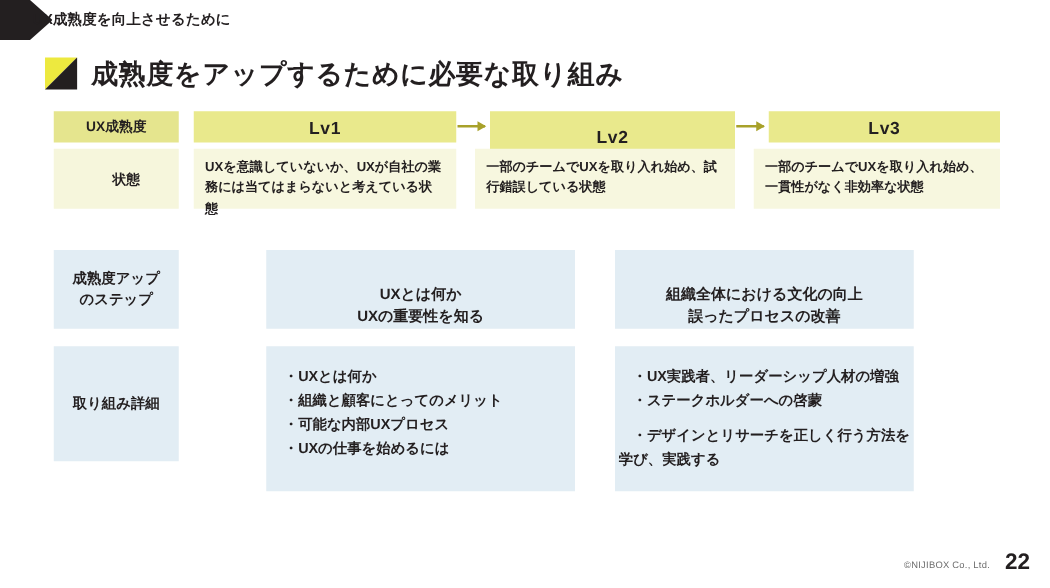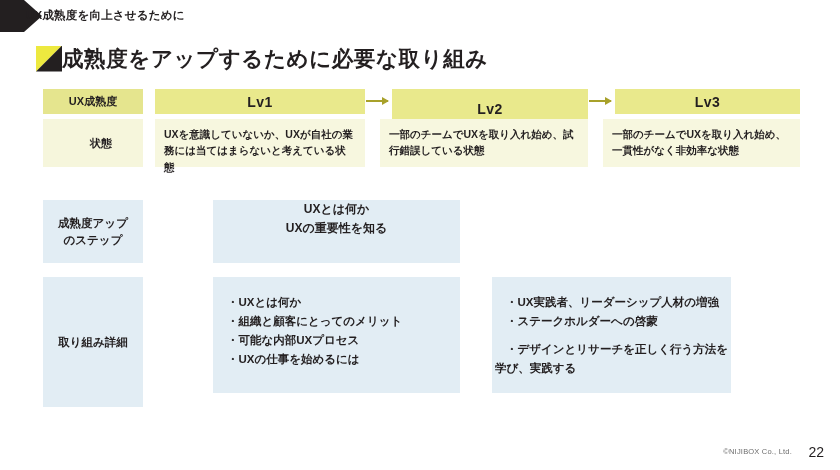--- a/index.html
+++ b/index.html
@@ -40,20 +40,21 @@
     white-space: nowrap;
   }
 
   
   .title-row {
     position: absolute;
     left: 36px;
     top: 44px;
     display: flex;
     align-items: center;
+    gap: 11px;
   }
   .title-mark {
     width: 26px;
     height: 26px;
     position: relative;
     flex: 0 0 auto;
   }
   .title-mark .tri-y {
     position: absolute;
     inset: 0;
@@ -118,21 +119,21 @@
     background: #f7f7df;
     font-size: 10.5px;
     line-height: 1.55;
     padding: 7px 9px 0 9px;
     font-weight: bold;
     color: #231f20;
   }
   .step-box {
     background: #e2edf4;
     display: flex;
-    align-items: flex-start;
+    align-items: flex-end;
     justify-content: center;
     text-align: center;
     font-size: 12px;
     font-weight: bold;
     line-height: 1.55;
   }
   .detail-box {
     background: #e2edf4;
     font-size: 11.5px;
     font-weight: bold;
@@ -166,22 +167,22 @@
     right: 48px;
     bottom: 14px;
     font-size: 7.5px;
     color: #6d6d6d;
     letter-spacing: .2px;
   }
   .pagenum {
     position: absolute;
     right: 16px;
     bottom: 10px;
-    font-size: 14px;
-    font-weight: normal;
+    font-size: 18px;
+    font-weight: bold;
     color: #231f20;
   }
 </style>
 </head>
 <body>
 
 <div id="slide">
 
   <div class="top-tab"></div>
   <div class="eyebrow">UX成熟度を向上させるために</div>
@@ -198,21 +199,21 @@
 
   <div class="cell lbl-state" style="left:43px; top:119px; width:100px; height:48px;padding-left:16px;">状態</div>
 
   <div class="cell lbl-blue" style="left:43px; top:200px; width:100px; height:63px;">
     <div>
       <div>成熟度アップ</div>
       <div>のステップ</div>
     </div>
   </div>
 
-  <div class="cell lbl-blue" style="left:43px; top:277px; width:100px; height:130px;">取り組み詳細</div>
+  <div class="cell lbl-blue" style="left:43px; top:277px; width:100px; height:92px;">取り組み詳細</div>
 
   <div class="cell lv-head" style="left:155px; top:89px; width:210px; height:25px;">Lv1</div>
   <div class="cell lv-body" style="left:155px; top:119px; width:210px; height:48px;">UXを意識していないか、UXが自社の業務には当てはまらないと考えている状態</div>
 
   <div class="arrow" style="left:366px; top:100px; width:22px;"></div>
 
   <div class="cell lv-head" style="left:392px; top:89px; width:196px; height:39px;text-align:right;">Lv2</div>
   <div class="cell lv-body" style="left:380px; top:119px; width:208px; height:48px;">一部のチームでUXを取り入れ始め、試行錯誤している状態</div>
 
   <div class="arrow" style="left:589px; top:100px; width:22px;"></div>
@@ -220,20 +221,26 @@
   <div class="cell lv-head" style="left:615px; top:89px; width:185px; height:25px;">Lv3</div>
   <div class="cell lv-body" style="left:603px; top:119px; width:197px; height:48px;">一部のチームでUXを取り入れ始め、一貫性がなく非効率な状態</div>
 
   <div class="cell step-box" style="left:213px; top:200px; width:247px; height:63px;">
     <div>
       <div>UXとは何か</div>
       <div>UXの重要性を知る</div>
     </div>
   </div>
 
+  <div class="cell step-box" style="left:492px; top:200px; width:239px; height:63px;">
+    <div>
+      <div>組織全体における文化の向上</div>
+      <div>誤ったプロセスの改善</div>
+    </div>
+  </div>
 
   <div class="cell detail-box" style="left:213px; top:277px; width:247px; height:116px;">
     <div>・UXとは何か</div>
     <div>・組織と顧客にとってのメリット</div>
     <div>・可能な内部UXプロセス</div>
     <div>・UXの仕事を始めるには</div>
   </div>
 
   <div class="cell detail-box" style="left:492px; top:277px; width:239px; height:116px;">
     <div>・UX実践者、リーダーシップ人材の増強</div>

